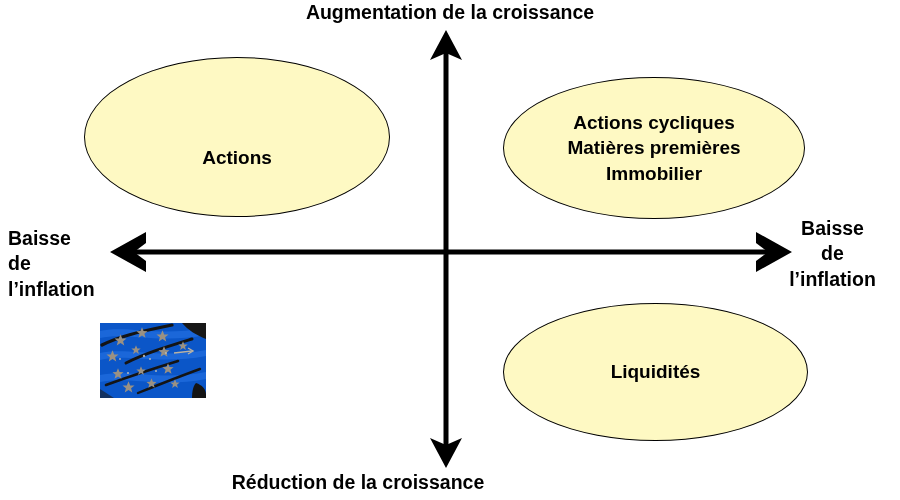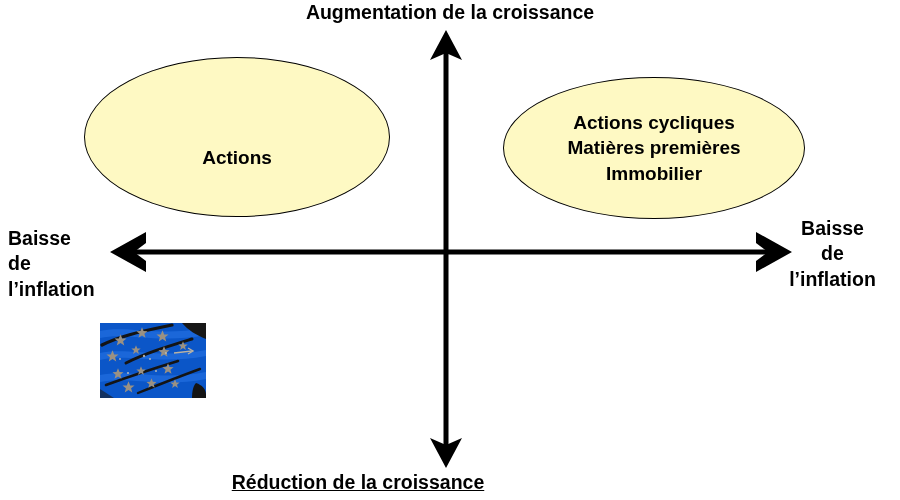--- a/index.html
+++ b/index.html
@@ -51,21 +51,20 @@
     color: #000000;
     white-space: pre-line;
   }
   #label-top {
     left: 0; top: 0; width: 900px;
     text-align: center;
   }
   #label-bottom {
     left: 0; top: 470px; width: 716px;
     text-align: center;
-    text-decoration: underline;
   }
   #label-left {
     left: 8px; top: 216px; width: 135px;
     text-align: left;
     margin-top: 10px;
   }
   #label-right {
     left: 765px; top: 216px; width: 135px;
     text-align: center;
   }
@@ -134,20 +133,23 @@
     <div class="ellipse-text">Actions</div>
   </div>
 
   <div class="ellipse" id="ellipse-cycliques">
     <div class="ellipse-text">Actions cycliques
 Matières premières
 Immobilier</div>
   </div>
 
 
+  <div class="ellipse" id="ellipse-liquidites">
+    <div class="ellipse-text">Liquidités</div>
+  </div>
 
   <div id="eu-flag">
     <svg width="106" height="75" viewBox="0 0 106 75">
       <defs>
         <symbol id="star5" viewBox="-10 -10 20 20">
           <polygon points="0,-9.5 2.6,-3.2 9.3,-2.9 4,1.3 5.8,7.8 0,4 -5.8,7.8 -4,1.3 -9.3,-2.9 -2.6,-3.2"></polygon>
         </symbol>
       </defs>
 
       <rect x="0" y="0" width="106" height="75" fill="#0B56C8"></rect>

